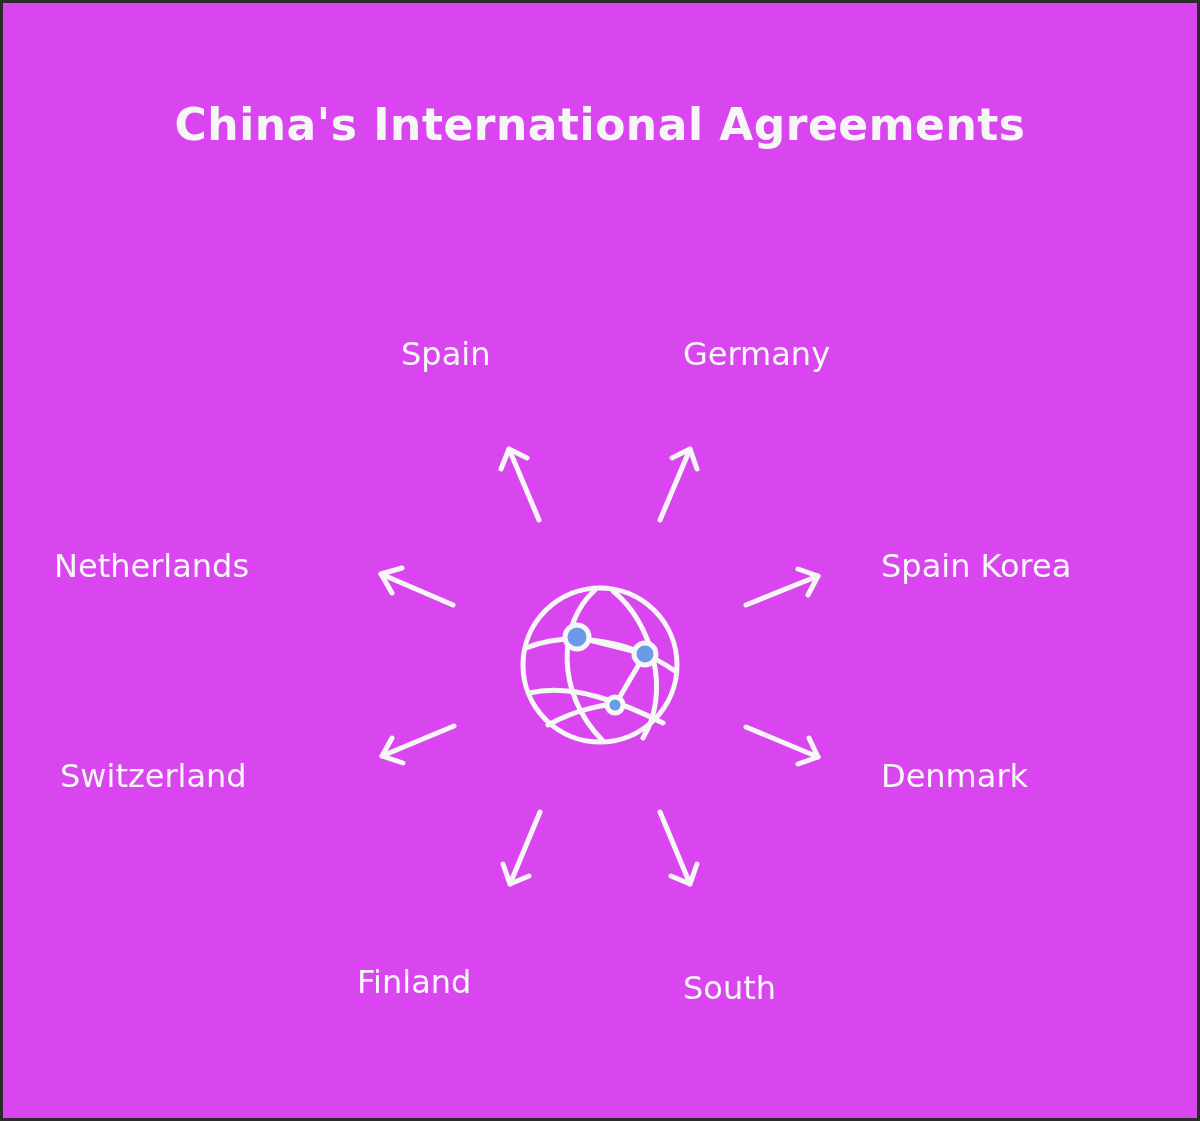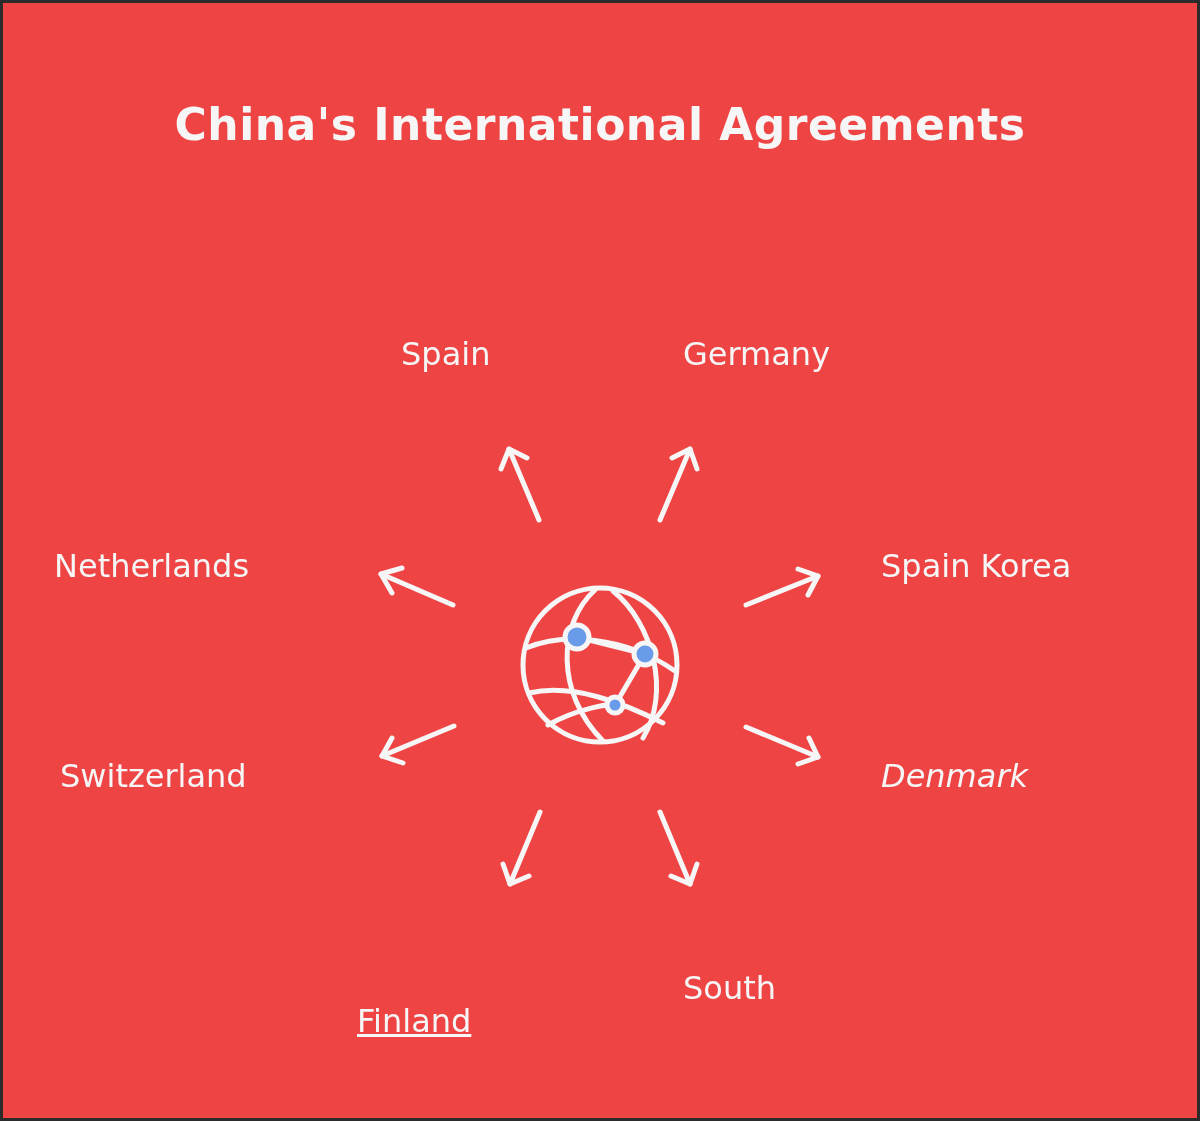--- a/index.html
+++ b/index.html
@@ -12,21 +12,21 @@
       height: 1121px;
       position: relative;
       overflow: hidden;
     }
     .canvas {
       position: absolute;
       left: 3px;
       top: 3px;
       width: 1194px;
       height: 1115px;
-      background: #ef4444;
+      background: #d946ef;
       box-sizing: border-box;
     }
     .title {
       position: absolute;
       left: 0;
       top: 96px;
       width: 1194px;
       text-align: center;
       font-family: "DejaVu Sans", sans-serif;
       font-weight: bold;
@@ -124,16 +124,16 @@
       <line x1="657" y1="809" x2="687" y2="881"></line>
       <polyline points="668,873 687,881 694,861"></polyline>
     </g>
   </svg>
 
   <div class="label" style="left:398px; top:335px;">Spain</div>
   <div class="label" style="left:680px; top:335px;">Germany</div>
   <div class="label" style="left:51px; top:547px;">Netherlands</div>
   <div class="label" style="left:878px; top:547px;">Spain Korea</div>
   <div class="label" style="left:57px; top:757px;">Switzerland</div>
-  <div class="label" style="left:878px; top:757px;font-style:italic;">Denmark</div>
-  <div class="label" style="left:354px; top:1002px;text-decoration:underline;">Finland</div>
+  <div class="label" style="left:878px; top:757px;">Denmark</div>
+  <div class="label" style="left:354px; top:963px;">Finland</div>
   <div class="label" style="left:680px; top:969px;">South</div>
 </div>
 
 </body></html>

